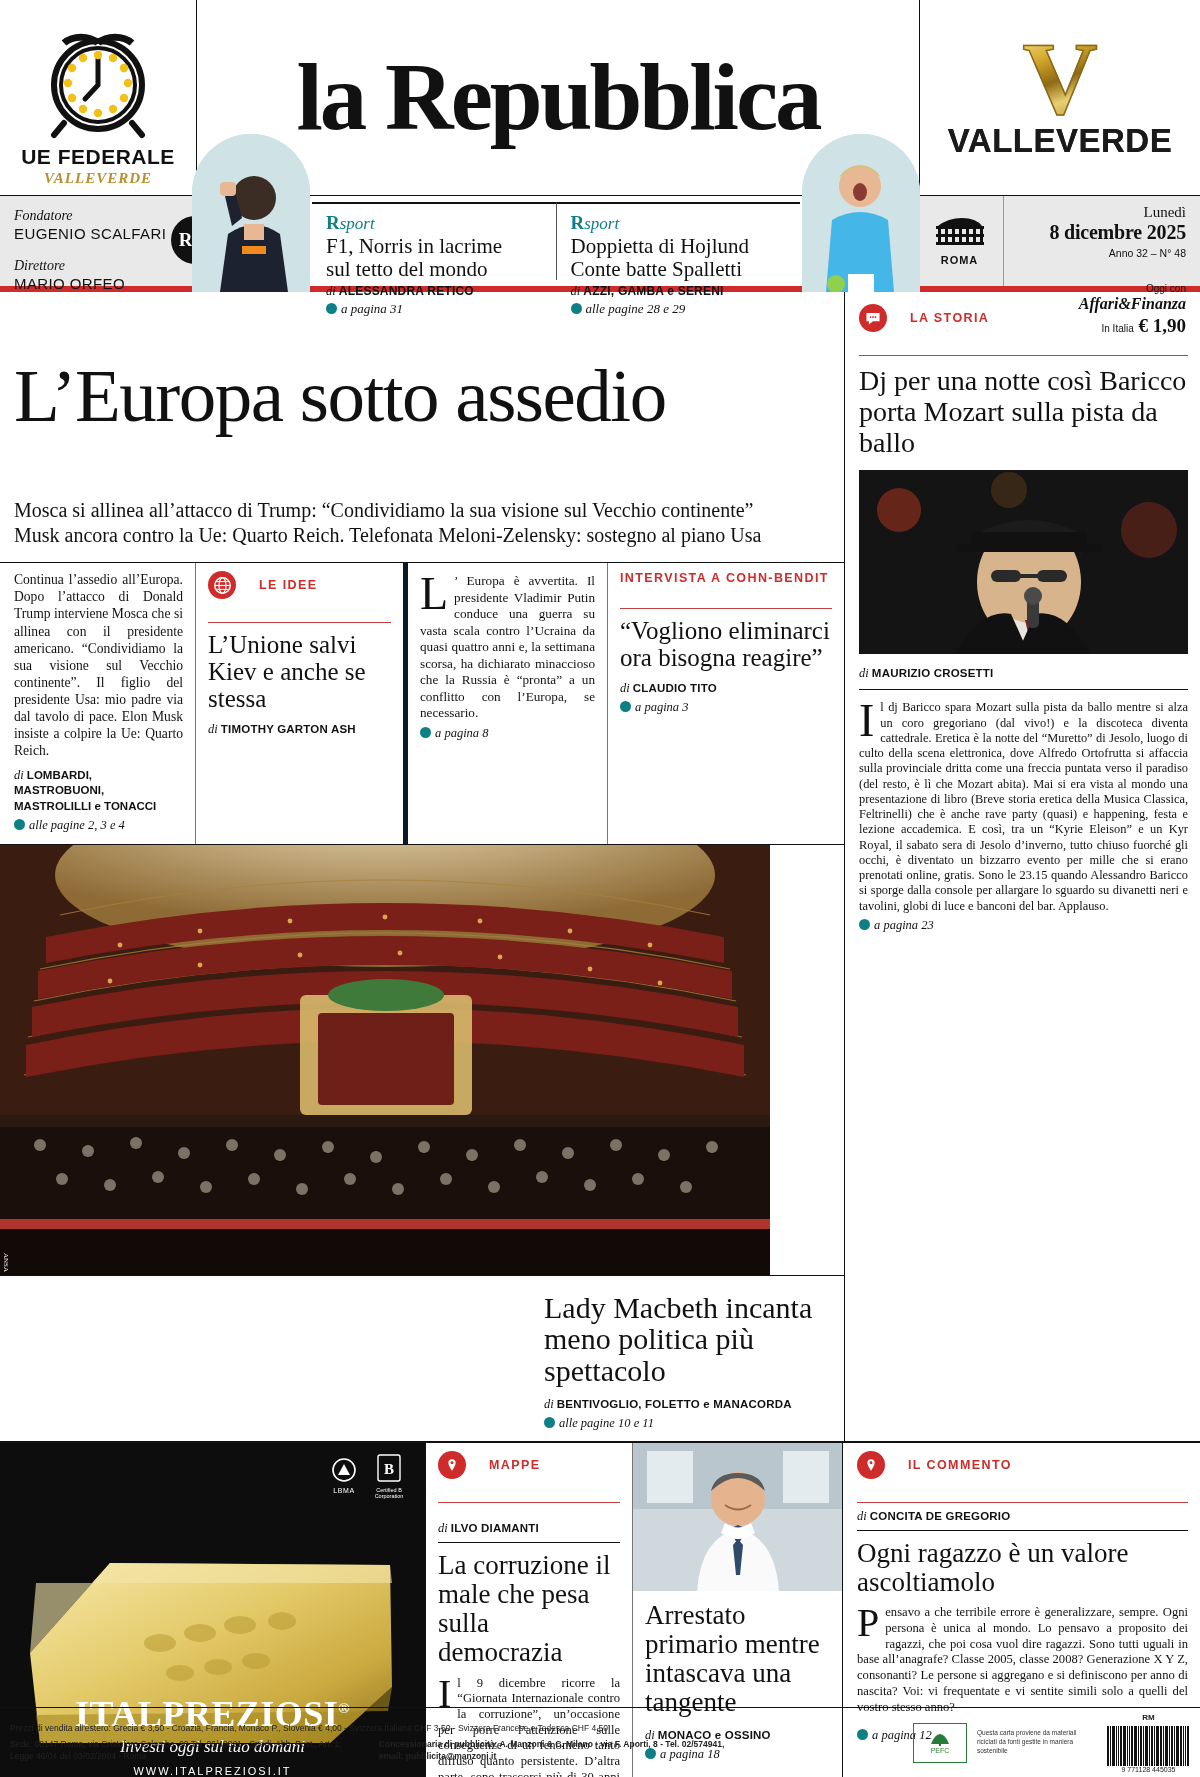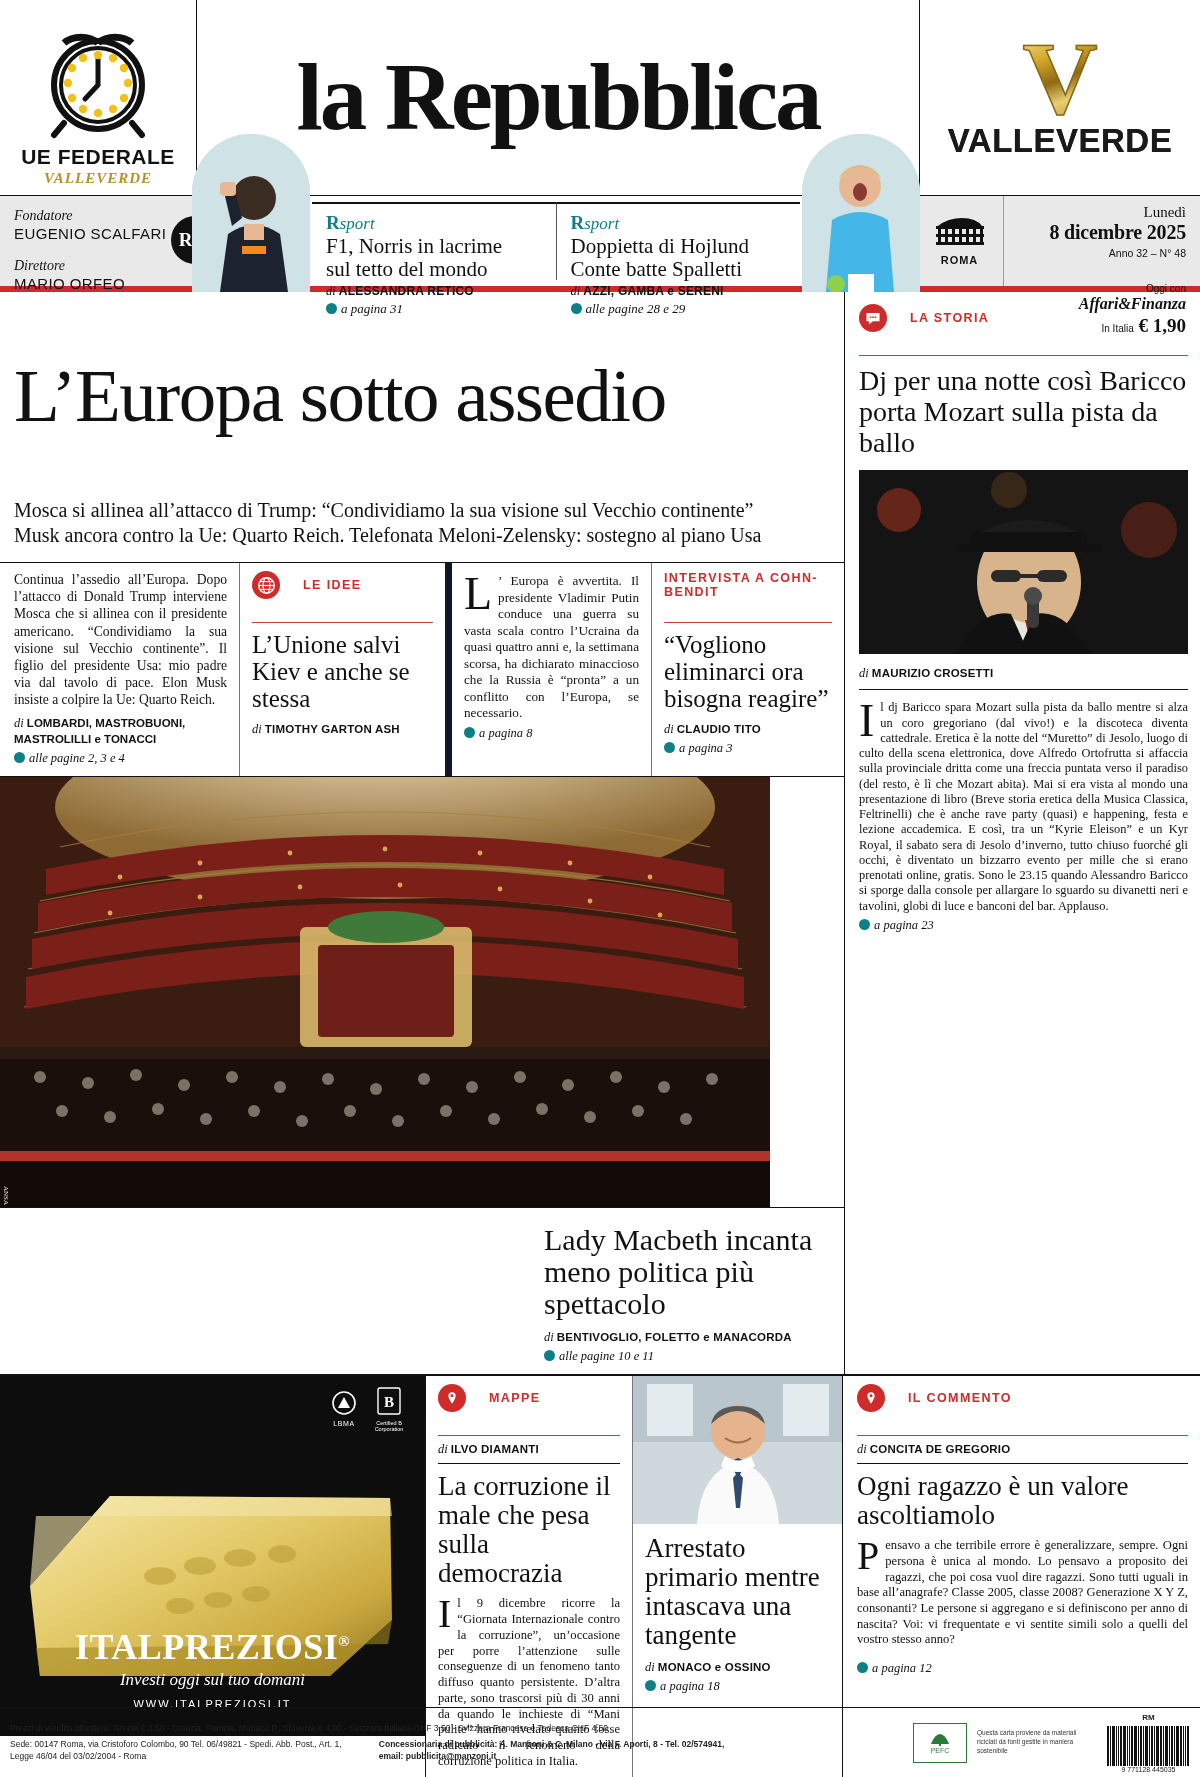--- a/index.html
+++ b/index.html
@@ -93,26 +93,26 @@
   
   .body-grid { display: flex; }
   .col-main { width: 845px; border-right: 1px solid #111; }
   .col-side { width: 355px; }
 
   .headline { font-size: 75px; line-height: .95; letter-spacing: -1.5px;
      padding: 18px 14px 0 14px; font-weight: normal; }
   .subhead { font-size: 20px; line-height: 1.26; padding: 16px 14px 14px 14px; }
 
   .idee-row { display: flex; border-top: 1px solid #111; }
-  .ir-1 { width: 240px; padding: 8px 12px 10px 14px; border-right: 1px solid #777; font-size: 13.6px; line-height: 1.26; }
+  .ir-1 { width: 196px; padding: 8px 12px 10px 14px; border-right: 1px solid #777; font-size: 13.6px; line-height: 1.26; }
   .ir-1 p { margin: 0; text-align: justify; }
   .ir-1 .by { font-style: italic; margin-top: 8px; font-size: 12.5px; }
   .ir-1 .by b { font-family:"Liberation Sans",sans-serif; font-style:normal; font-size:11.5px; }
   .ir-1 .pg { font-style: italic; font-size: 12.5px; margin-top: 3px; }
-  .ir-2 { width: 212px; padding: 8px 12px 10px 12px; border-right: 7px solid #0f172a; }
+  .ir-2 { width: 212px; padding: 8px 12px 10px 12px; border-right: 5px solid #0f172a; }
   .ir-3 { width: 200px; padding: 10px 12px 10px 12px; border-right: 1px solid #777; font-size: 13.2px; line-height: 1.25; }
   .ir-4 { flex: 1; padding: 8px 12px 10px 12px; }
 
   .kicker { display: flex; align-items: center; gap: 23px; padding-bottom: 23px;
      border-bottom: 1px solid #c2403f; }
   .kick-ico { width: 28px; height: 28px; border-radius: 50%; background: #cf2b2b;
      display:flex; align-items:center; justify-content:center; flex: none; }
   .kick-txt { font-family:"Liberation Sans",sans-serif; font-weight: bold;
      font-size: 12.5px; letter-spacing: 1.4px; color: #cf2b2b; }
   .mini-title { font-size: 25px; line-height: 1.08; margin-top: 8px; }
@@ -559,21 +559,21 @@
     <div class="bot-c2">
       <div class="kicker">
         <span class="kick-ico">
           <svg viewBox="0 0 22 22" width="16" height="16">
               <path d="M11 3 a5 5 0 0 1 5 5 c0 4 -5 11 -5 11 s-5 -7 -5 -11 a5 5 0 0 1 5 -5z" fill="#fff"></path>
               <circle cx="11" cy="8" r="2" fill="#cf2b2b"></circle>
             </svg>
         </span>
         <span class="kick-txt">MAPPE</span>
       </div>
-      <div class="mini-by" style="margin-top:6px;"><span>di</span> <b>ILVO DIAMANTI</b></div>
+      <div class="mini-by" style="margin-top:18px;"><span>di</span> <b>ILVO DIAMANTI</b></div>
       <div class="hr-sep" style="margin:6px 0 8px 0;"></div>
       <div class="bot-title">La corruzione il male che pesa sulla democrazia</div>
       <p class="bot-body"><span class="drop" style="font-size:40px;">I</span><span>l 9 dicembre ricorre la “Giornata Internazionale contro la corruzione”, un’occasione per porre l’attenzione sulle conseguenze di un fenomeno tanto diffuso quanto persistente. D’altra parte, sono trascorsi più di 30 anni da quando le inchieste di “Mani pulite” hanno rivelato quanto fosse radicato il fenomeno della corruzione politica in Italia.</span></p>
 
     </div>
 
     <div class="bot-c3">
       <div style="height:148px;overflow:hidden;background:#d8dee2;">
         <svg width="210" height="148" viewBox="0 0 210 148" preserveAspectRatio="none">
           <rect width="210" height="148" fill="#cfd8dd"></rect>

